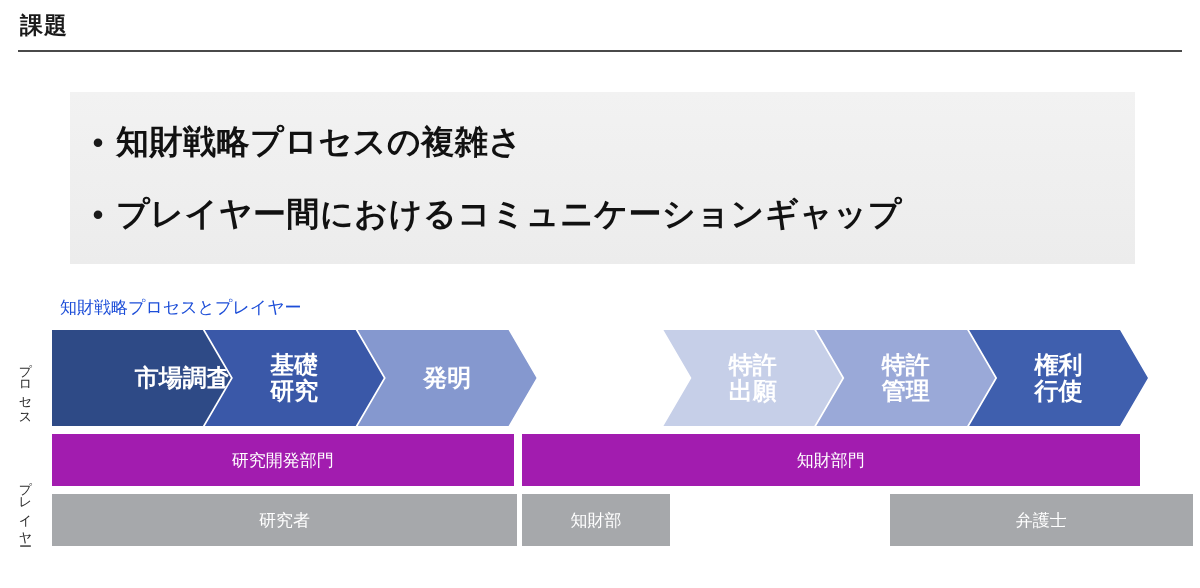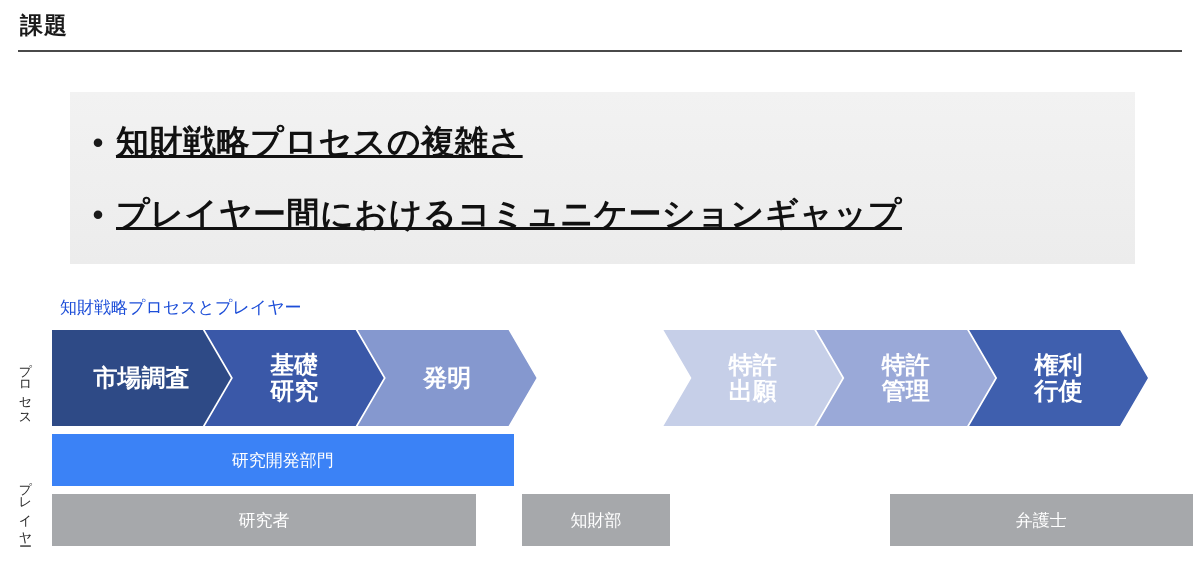--- a/index.html
+++ b/index.html
@@ -59,21 +59,20 @@
     text-align: center;
     color: #1a1a1a;
     line-height: 1;
   }
   .bullet-text {
     font-size: 33px;
     font-weight: bold;
     color: #111111;
     letter-spacing: 0.5px;
     white-space: nowrap;
-    text-decoration: underline;
   }
 
   
   .diagram-caption {
     position: absolute;
     left: 60px;
     top: 296px;
     font-size: 17px;
     color: #1d4ed8;
   }
@@ -116,20 +115,21 @@
     justify-content: center;
     color: #ffffff;
     font-size: 24px;
     font-weight: bold;
     line-height: 1.08;
     text-align: center;
     clip-path: polygon(0 0, calc(100% - 28px) 0, 100% 50%, calc(100% - 28px) 100%, 0 100%, 28px 50%);
   }
   .chev.first {
     clip-path: polygon(0 0, calc(100% - 28px) 0, 100% 50%, calc(100% - 28px) 100%, 0 100%);
+    justify-content: flex-end;
   }
   .chev span { display: block; }
 
   
   .player-row1, .player-row2 {
     position: absolute;
     left: 52px;
     width: 1096px;
     height: 52px;
   }
@@ -138,21 +138,21 @@
   .pbox {
     position: absolute;
     top: 0;
     height: 52px;
     display: flex;
     align-items: center;
     justify-content: center;
     color: #ffffff;
     font-size: 17px;
   }
-  .pbox.dark  { background: #3b82f6; text-align: center; }
+  .pbox.dark  { background: #a21caf; text-align: center; }
   .pbox.light { background: #a6a8ab; }
 </style>
 </head>
 <body>
 
 <div class="page-title">課題</div>
 <div class="title-rule"></div>
 
 <div class="callout">
   <div class="bullet-row b1">
@@ -204,23 +204,26 @@
         <div>
           <span>権利</span>
           <span>行使</span>
         </div>
       </div>
     </div>
   <div class="player-row1" id="player-row-0">
       <div class="pbox dark" style="left: 0px; width: 461.714px;">
         <span>研究開発部門</span>
       </div>
+      <div class="pbox dark" style="left: 469.714px; width: 618.286px;">
+        <span>知財部門</span>
+      </div>
     </div>
   <div class="player-row2" id="player-row-1">
-      <div class="pbox light" style="left: 0px; width: 424px;">
+      <div class="pbox light" style="left: 0px; width: 465px;">
         <span>研究者</span>
       </div>
       <div class="pbox light" style="left: 469.714px; width: 148.571px;">
         <span>知財部</span>
       </div>
       <div class="pbox light" style="left: 837.657px; width: 303px;">
         <span>弁護士</span>
       </div>
     </div>
 </div>

